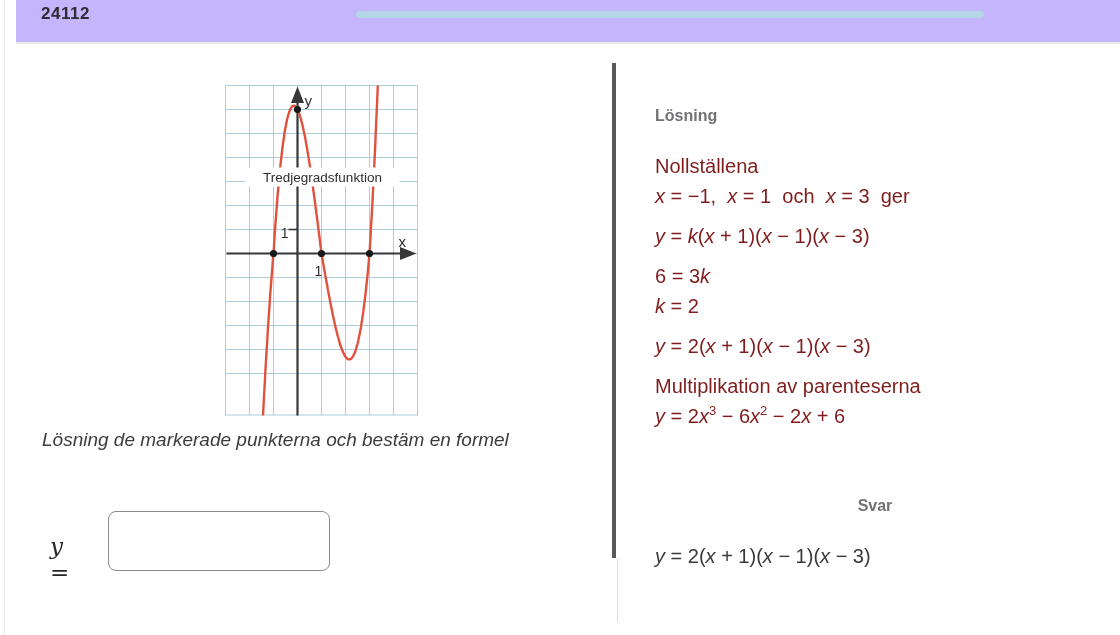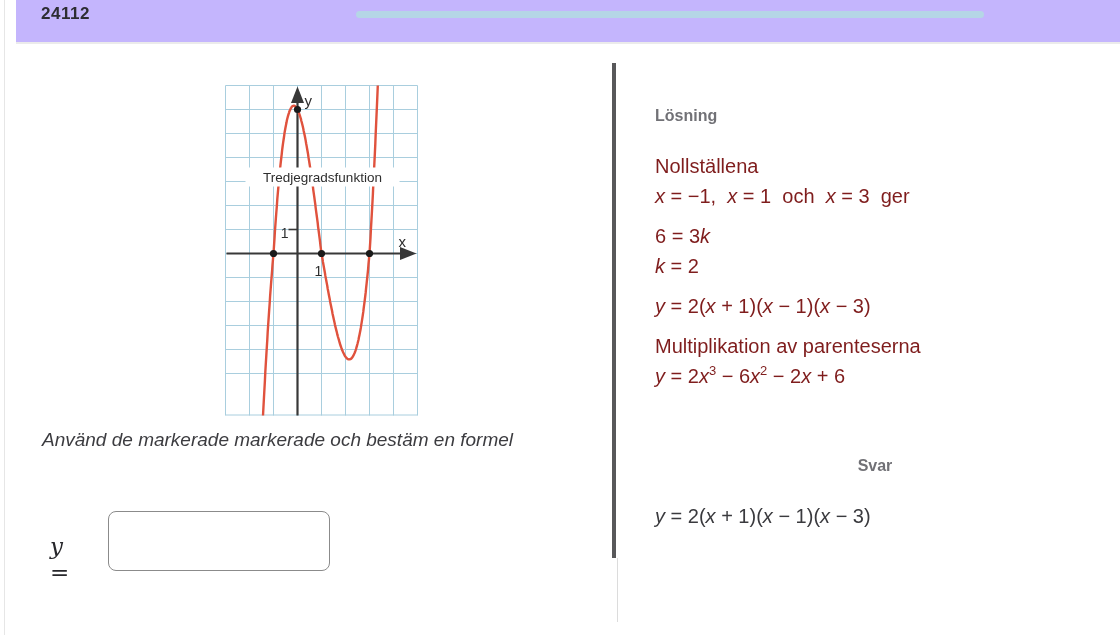--- a/index.html
+++ b/index.html
@@ -100,40 +100,43 @@
             <circle cx="144" cy="168" r="3.6" fill="#1a1a1a"></circle>
             <circle cx="72" cy="24" r="3.6" fill="#1a1a1a"></circle>
     <text x="79" y="20" font-size="15" fill="#2e2e2e">y</text>
     <text x="173" y="161" font-size="15" fill="#2e2e2e">x</text>
     <text x="63" y="152" text-anchor="end" font-size="14" fill="#2e2e2e">1</text>
     <text x="93" y="190" text-anchor="middle" font-size="14" fill="#2e2e2e">1</text>
   </svg></span>
     </div>
 
     <div class="question">
-      <div>Använd de markerade markerade och bestäm en formel</div>
+      <div>Lösning de markerade punkterna och bestäm en formel</div>
     </div>
 
     <div class="answer-row">
       <div class="answer-label"><i>y</i> <span>=</span></div>
       <input class="answer-input" type="text" value="" style="">
     </div>
   </section>
 
   <div class="divider"></div>
   <div class="divider-light"></div>
 
   <section class="solution">
     <h2 class="sol-heading">Lösning</h2>
 
     <div class="sol-block">
       <div class="sol-line">Nollställena</div>
       <div class="sol-line"><i>x</i> = −1,  <i>x</i> = 1  och  <i>x</i> = 3  ger</div>
     </div>
 
+    <div class="sol-block">
+      <div class="sol-line"><i>y</i> = <i>k</i>(<i>x</i> + 1)(<i>x</i> − 1)(<i>x</i> − 3)</div>
+    </div>
 
     <div class="sol-block">
       <div class="sol-line">6 = 3<i>k</i></div>
       <div class="sol-line"><i>k</i> = 2</div>
     </div>
 
     <div class="sol-block">
       <div class="sol-line"><i>y</i> = 2(<i>x</i> + 1)(<i>x</i> − 1)(<i>x</i> − 3)</div>
     </div>
 

